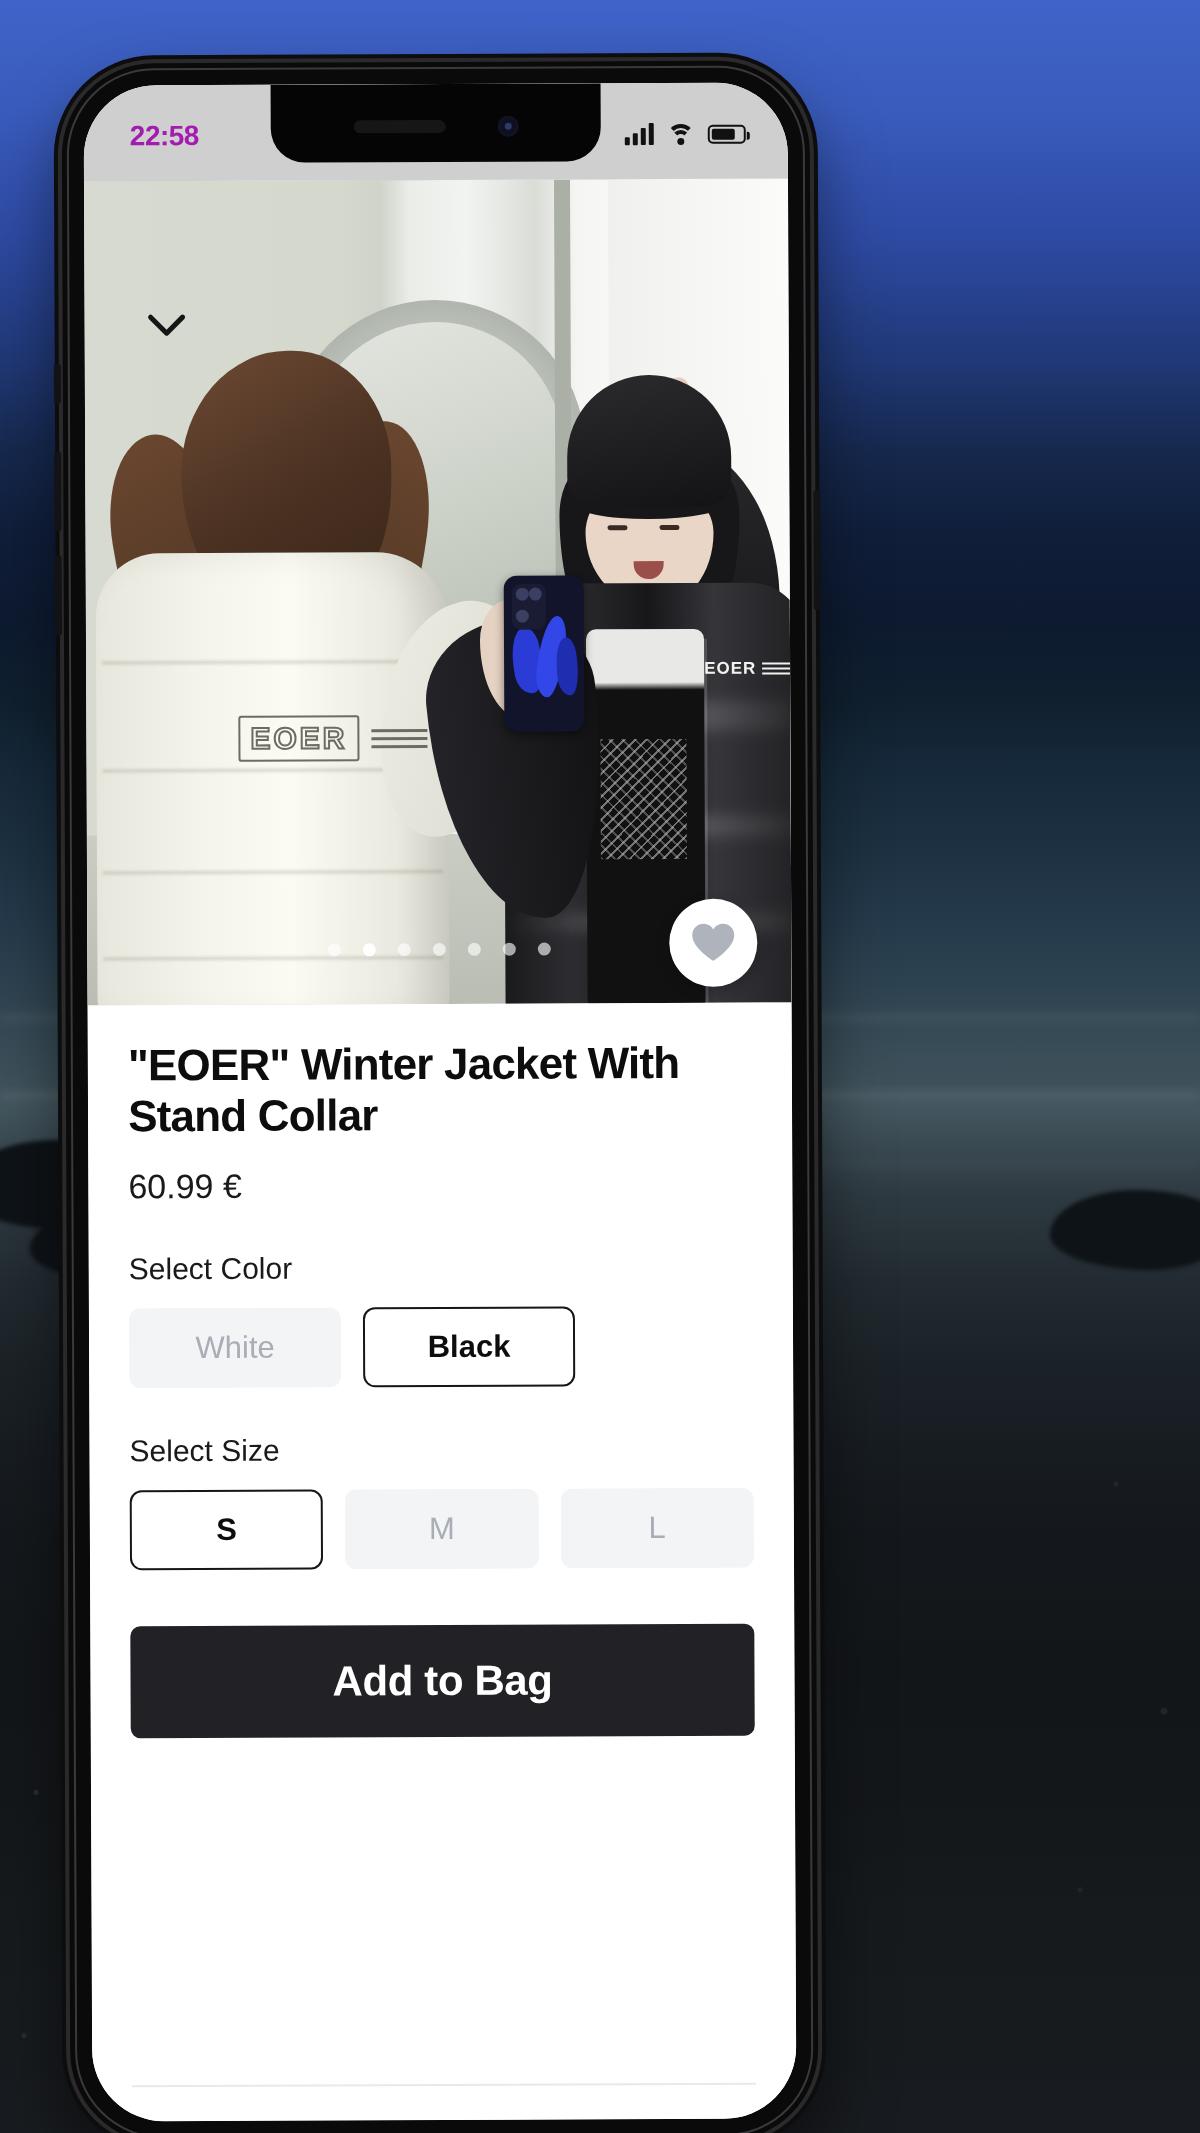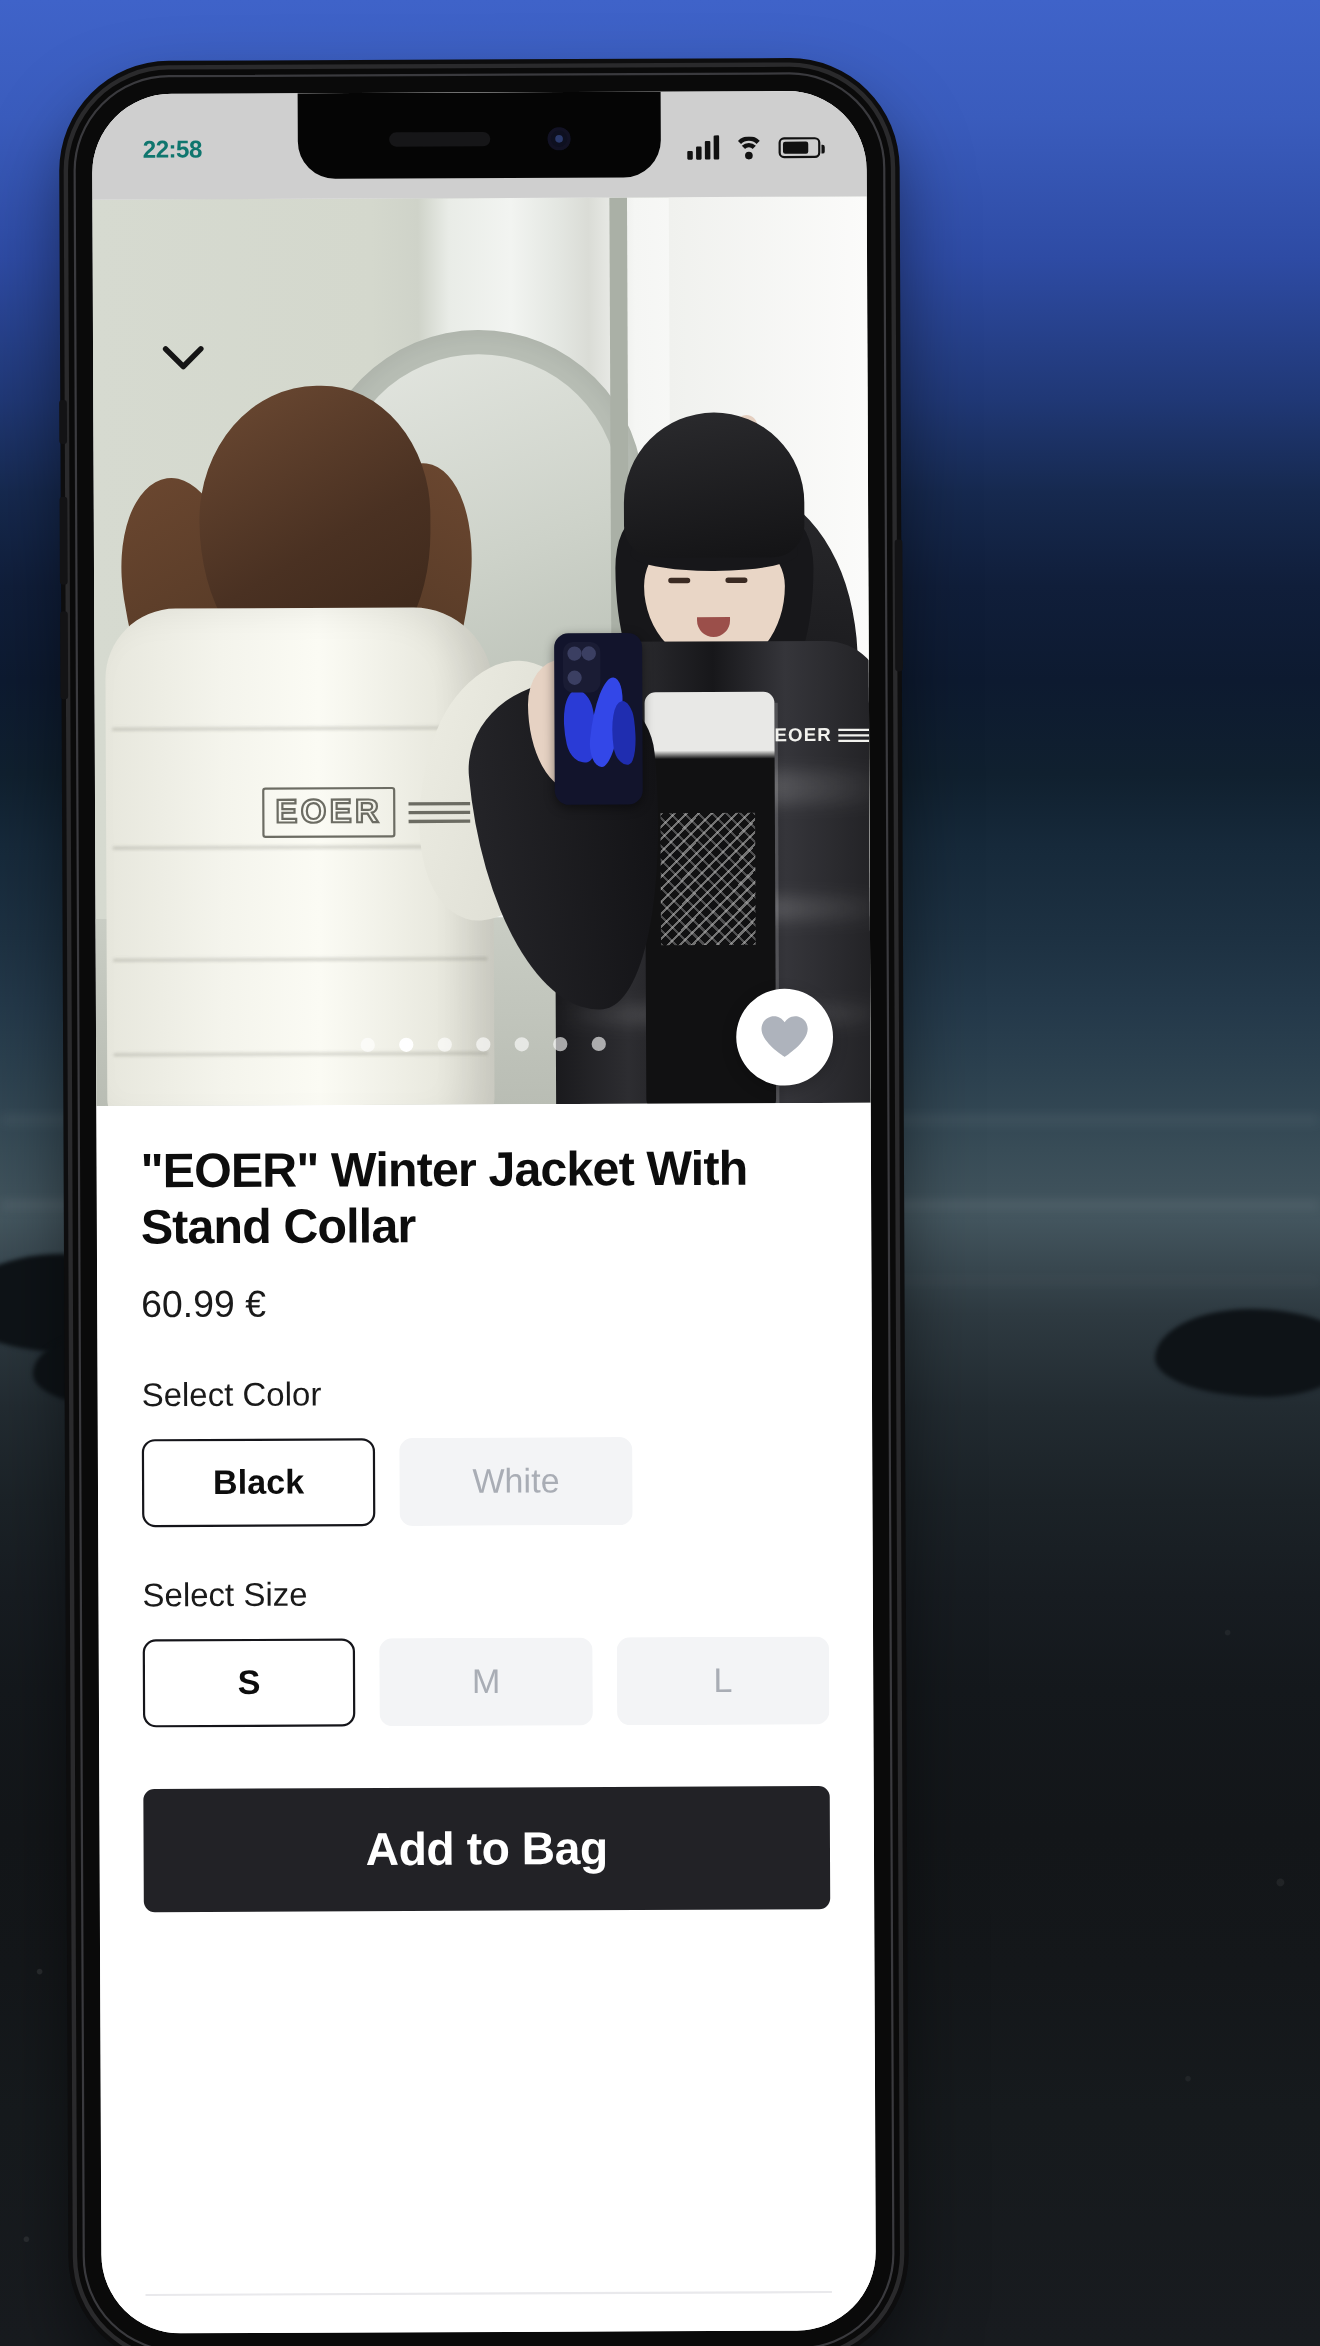--- a/index.html
+++ b/index.html
@@ -110,24 +110,24 @@
     position: relative;
     height: 96px;
     background: #cfcfcf;
     display: flex;
     align-items: center;
     justify-content: space-between;
     padding: 0 42px 0 46px;
     z-index: 5;
   }
   #clock {
-    font-size: 22px;
+    font-size: 28px;
     font-weight: 700;
     letter-spacing: -0.5px;
-    color: #0f766e;
+    color: #a21caf;
     margin-top: 6px;
   }
   #status-icons {
     display: flex;
     align-items: center;
     gap: 13px;
     margin-top: 6px;
   }
   .bars { display: flex; align-items: flex-end; gap: 3px; height: 22px; }
   .bars i { display: block; width: 5px; background: #111; border-radius: 1px; }
@@ -768,22 +768,22 @@
         </svg>
       </div>
     </div>
 
     <div id="details">
       <div id="product-title">"EOER" Winter Jacket With Stand Collar</div>
       <div id="product-price">60.99 €</div>
 
       <div class="section-label">Select Color</div>
       <div class="option-row" id="color-row">
+          <div class="option">White</div>
           <div class="option selected">Black</div>
-          <div class="option">White</div>
         </div>
 
       <div class="section-label">Select Size</div>
       <div class="option-row" id="size-row">
           <div class="option selected">S</div>
           <div class="option">M</div>
           <div class="option">L</div>
         </div>
 
       <div id="add-to-bag">Add to Bag</div>

